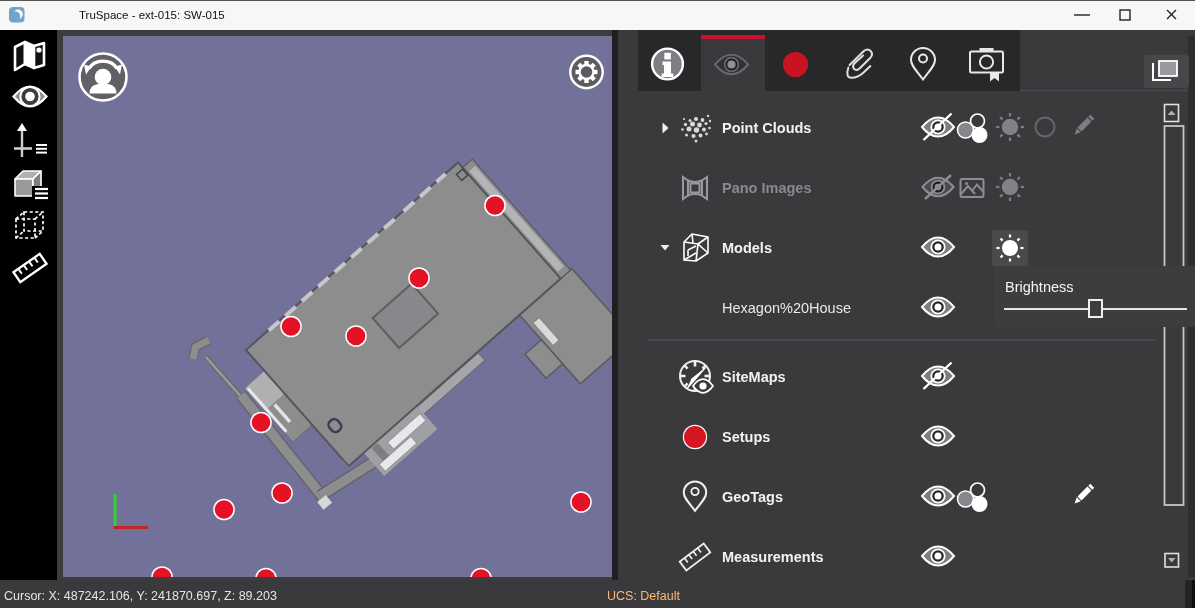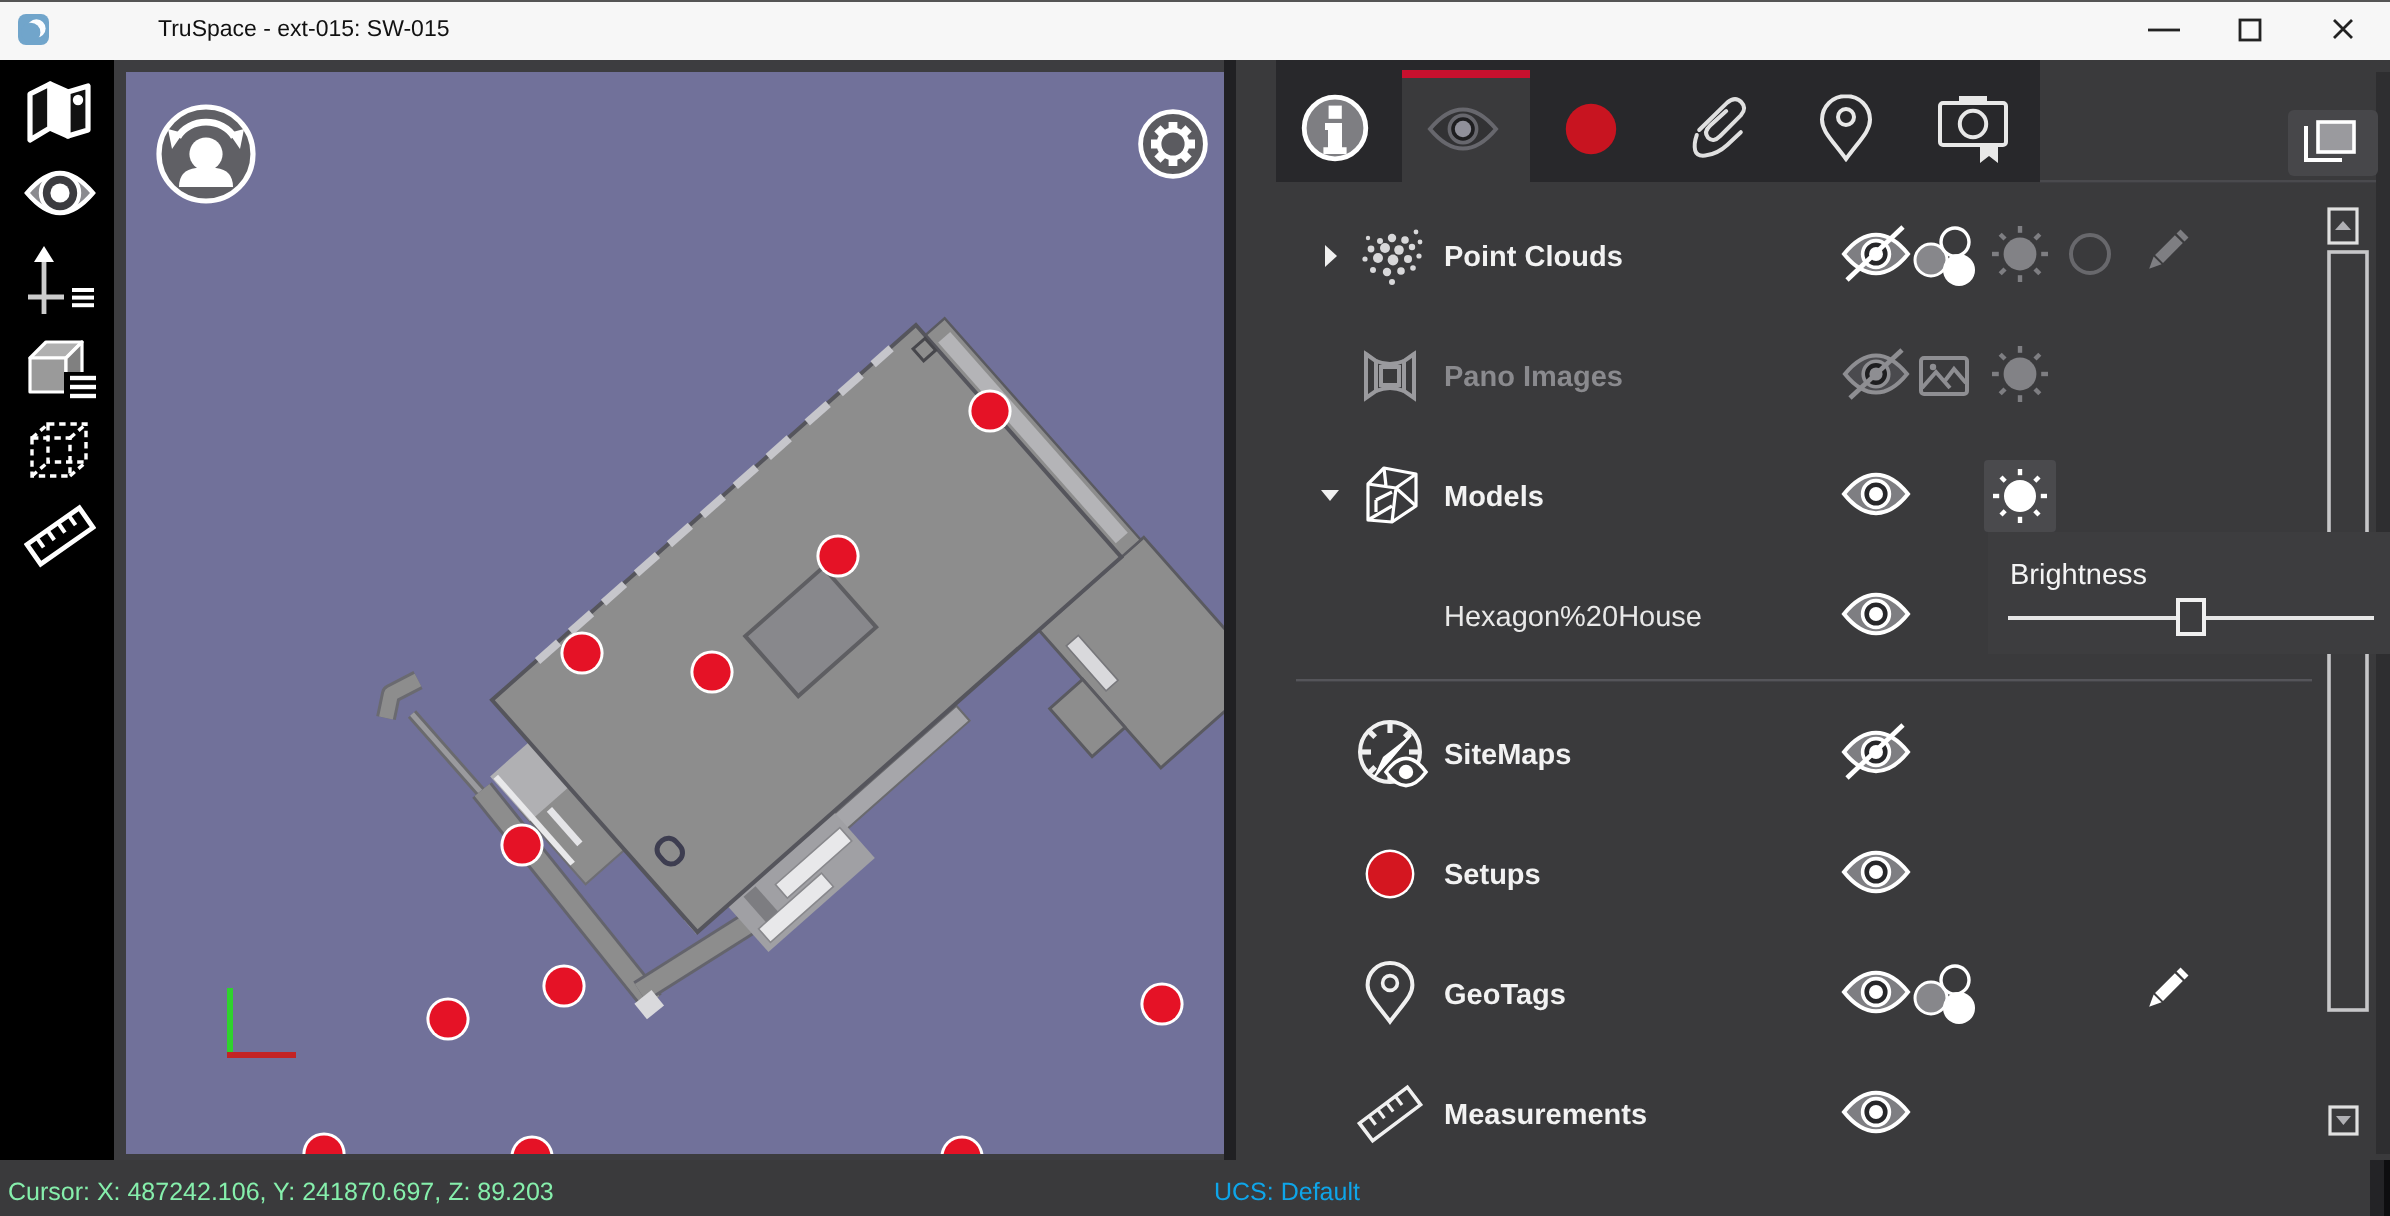--- a/index.html
+++ b/index.html
@@ -542,19 +542,19 @@
 
   <rect x="451" y="270" width="13" height="17" fill="#3d3d3f" stroke="#f0f0f0" stroke-width="2"></rect>
 
   <path d="M 566,266 L 561,276 L 566,286 Z" fill="#8e8e92"></path>
 </g>
 </svg>
 </div>
 
 <div class="abs" style="left:0;top:580px;width:1195px;height:28px;background:#3a3a3c;"></div>
 
-<div class="abs" style="left:4px;top:589px;font-size:12.5px;color:#86efac;">Cursor: X: 487242.106, Y: 241870.697, Z: 89.203</div>
-
-<div class="abs" style="left:607px;top:589px;font-size:12.5px;color:#0ea5e9;">UCS: Default</div>
+<div class="abs" style="left:4px;top:589px;font-size:12.5px;color:#e5e5e5;">Cursor: X: 487242.106, Y: 241870.697, Z: 89.203</div>
+
+<div class="abs" style="left:607px;top:589px;font-size:12.5px;color:#fdba74;">UCS: Default</div>
 
 <div class="abs" style="left:1185px;top:580px;width:10px;height:28px;background:#232326;"></div>
 
 <div class="abs" style="left:1192px;top:580px;width:3px;height:28px;background:#0e0e10;"></div>
 
 </body></html>

